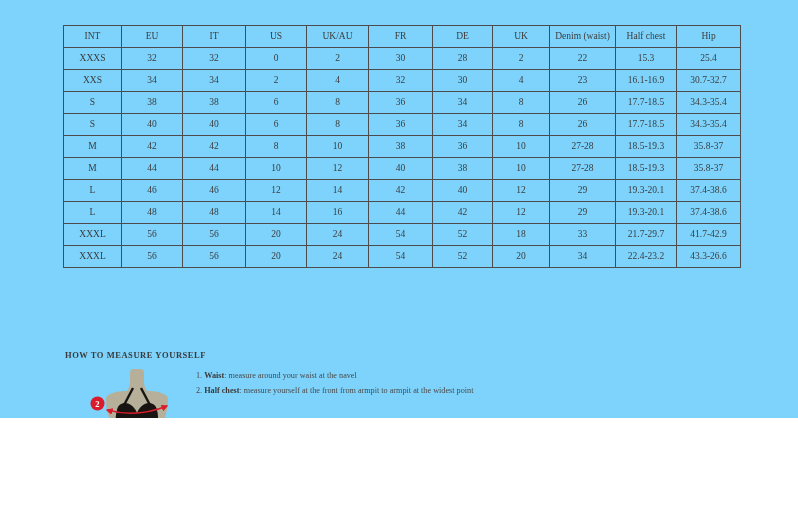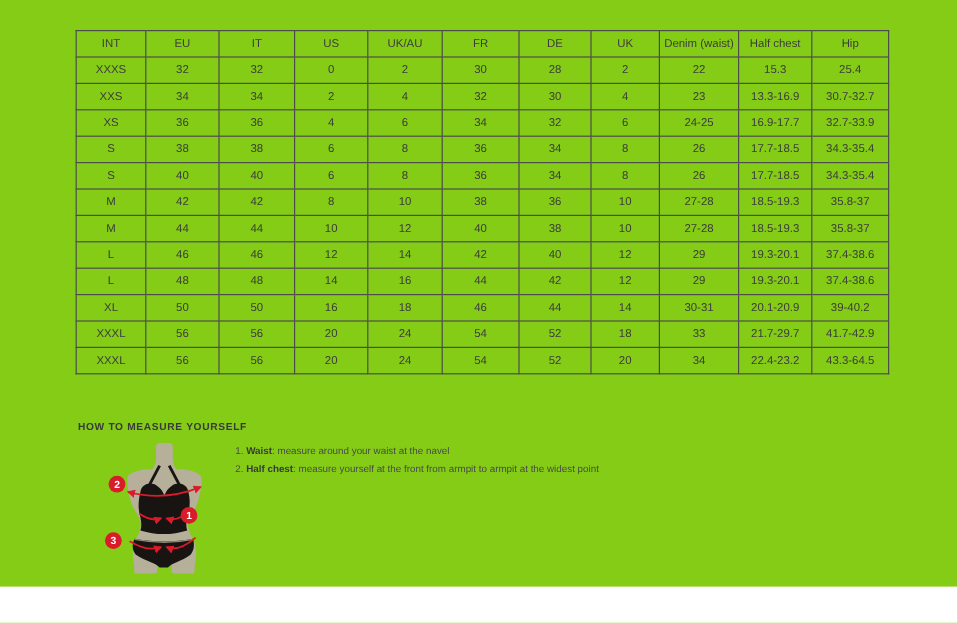--- a/index.html
+++ b/index.html
@@ -1,17 +1,17 @@
 <!DOCTYPE html>
 <html><head>
 <meta charset="utf-8">
 <style>
   html,body{margin:0;padding:0;background:#ffffff;}
-  .page{position:relative;width:798px;height:489px;background:#84cc16;overflow:hidden;
-        font-family:Liberation Sans, sans-serif;color:#3c3c3c;}
+  .page{position:relative;width:798px;height:418px;background:#7dd3fc;overflow:hidden;
+        font-family:Liberation Serif, serif;color:#3c3c3c;}
 
   
   table.size-table{position:absolute;left:63px;top:25px;width:677px;
         border-collapse:collapse;table-layout:fixed;}
   .size-table th,.size-table td{border:1px solid #4c4c4c;height:21px;padding:0;
         font-size:9.5px;font-weight:400;text-align:center;vertical-align:middle;
         color:#3c3c3c;line-height:1;white-space:nowrap;overflow:hidden;}
   col.c0{width:58px}col.c1{width:61px}col.c2{width:63px}col.c3{width:61px}
   col.c4{width:62px}col.c5{width:64px}col.c6{width:60px}col.c7{width:57px}
   col.c8{width:66px}col.c9{width:61px}col.c10{width:64px}
@@ -76,35 +76,22 @@
         <tr>
           <td>XXS</td>
           <td>34</td>
           <td>34</td>
           <td>2</td>
           <td>4</td>
           <td>32</td>
           <td>30</td>
           <td>4</td>
           <td>23</td>
-          <td>13.3-16.9</td>
+          <td>16.1-16.9</td>
           <td>30.7-32.7</td>
-        </tr>
-        <tr>
-          <td>XS</td>
-          <td>36</td>
-          <td>36</td>
-          <td>4</td>
-          <td>6</td>
-          <td>34</td>
-          <td>32</td>
-          <td>6</td>
-          <td>24-25</td>
-          <td>16.9-17.7</td>
-          <td>32.7-33.9</td>
         </tr>
         <tr>
           <td>S</td>
           <td>38</td>
           <td>38</td>
           <td>6</td>
           <td>8</td>
           <td>36</td>
           <td>34</td>
           <td>8</td>
@@ -169,33 +156,20 @@
           <td>48</td>
           <td>48</td>
           <td>14</td>
           <td>16</td>
           <td>44</td>
           <td>42</td>
           <td>12</td>
           <td>29</td>
           <td>19.3-20.1</td>
           <td>37.4-38.6</td>
-        </tr>
-        <tr>
-          <td>XL</td>
-          <td>50</td>
-          <td>50</td>
-          <td>16</td>
-          <td>18</td>
-          <td>46</td>
-          <td>44</td>
-          <td>14</td>
-          <td>30-31</td>
-          <td>20.1-20.9</td>
-          <td>39-40.2</td>
         </tr>
         <tr>
           <td>XXXL</td>
           <td>56</td>
           <td>56</td>
           <td>20</td>
           <td>24</td>
           <td>54</td>
           <td>52</td>
           <td>18</td>
@@ -207,21 +181,21 @@
           <td>XXXL</td>
           <td>56</td>
           <td>56</td>
           <td>20</td>
           <td>24</td>
           <td>54</td>
           <td>52</td>
           <td>20</td>
           <td>34</td>
           <td>22.4-23.2</td>
-          <td>43.3-64.5</td>
+          <td>43.3-26.6</td>
         </tr>
       </tbody>
   </table>
 
   <div class="measure-title">HOW TO MEASURE YOURSELF</div>
 
   <div class="figure-wrap">
     <svg width="112" height="115" viewBox="0 0 112 115">
       <defs>
         <marker id="arr" viewBox="0 0 10 10" refX="8" refY="5" markerWidth="4.6" markerHeight="4.6" orient="auto-start-reverse">

